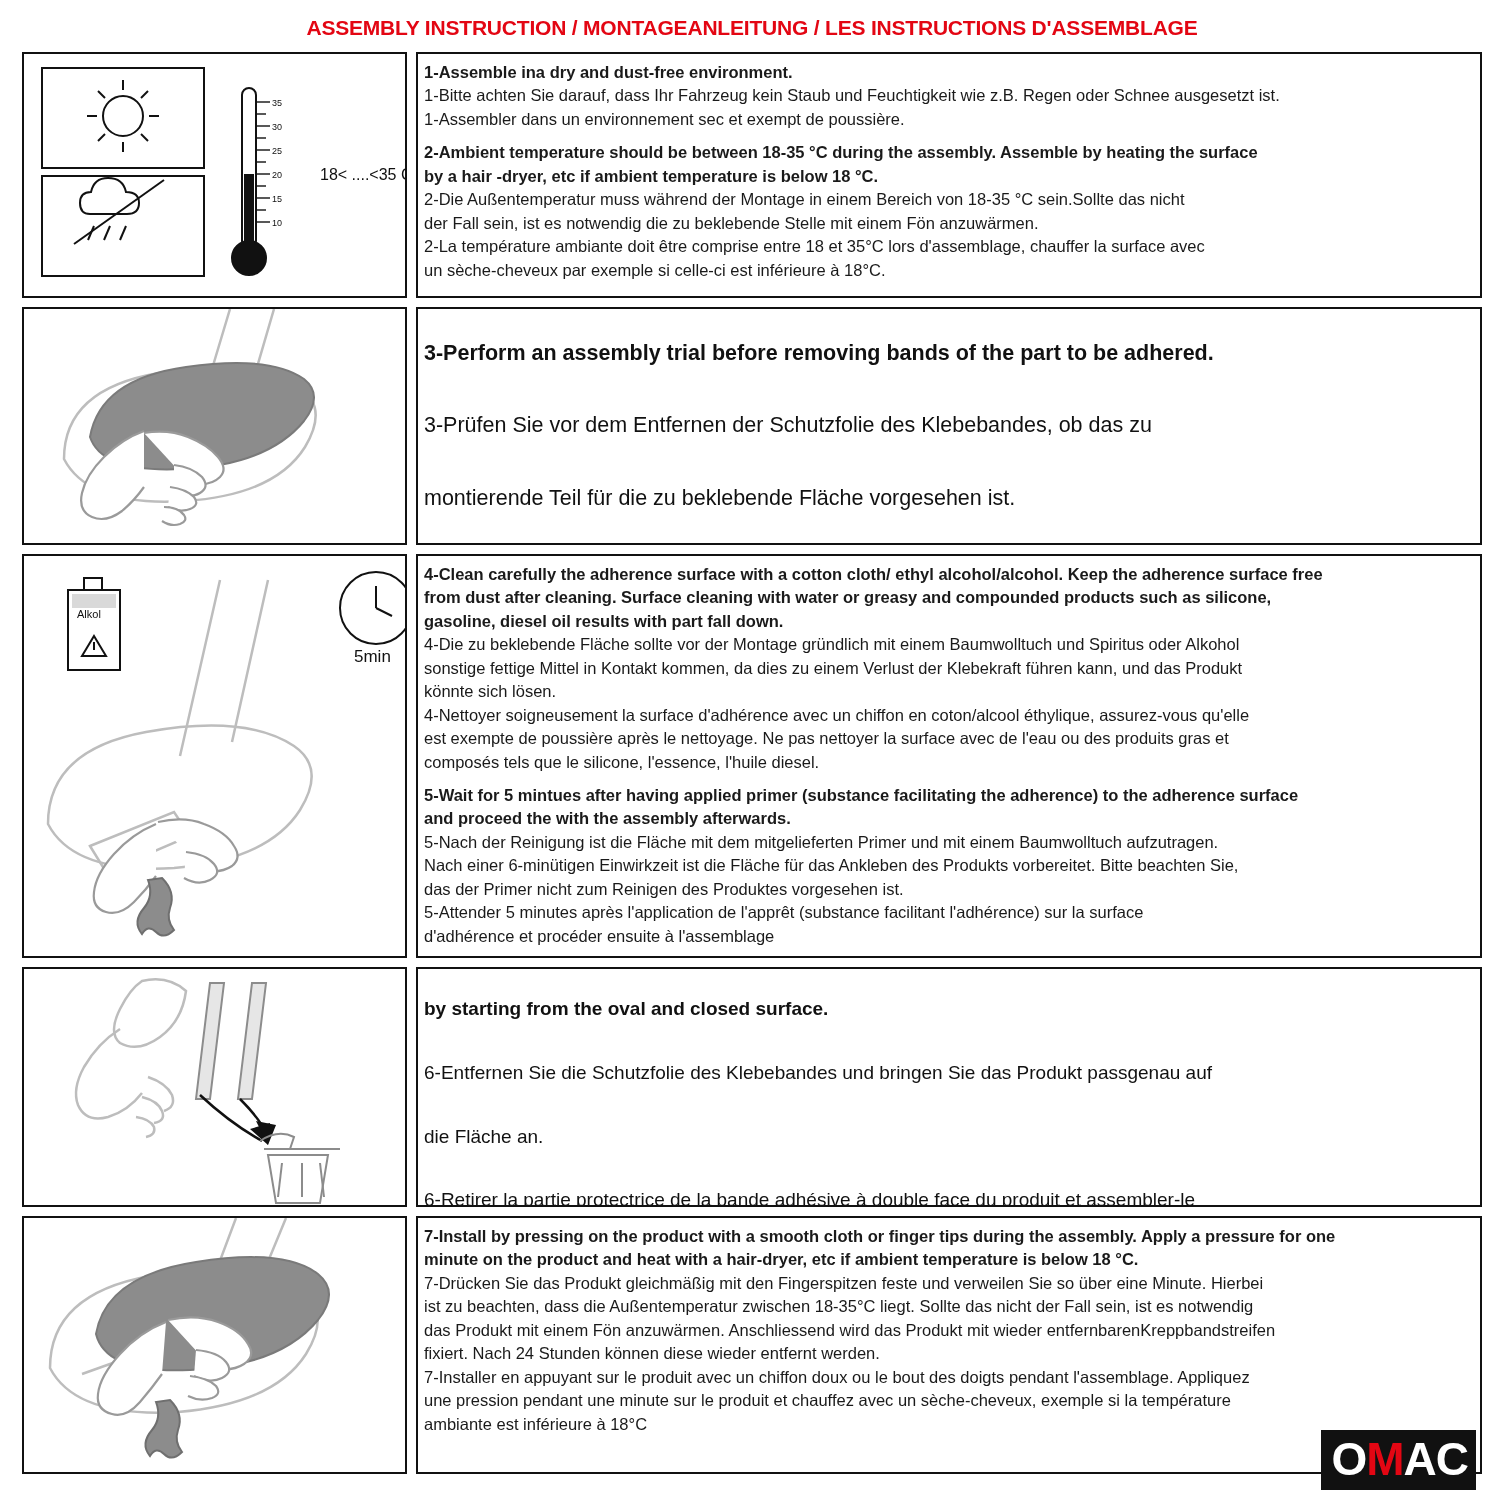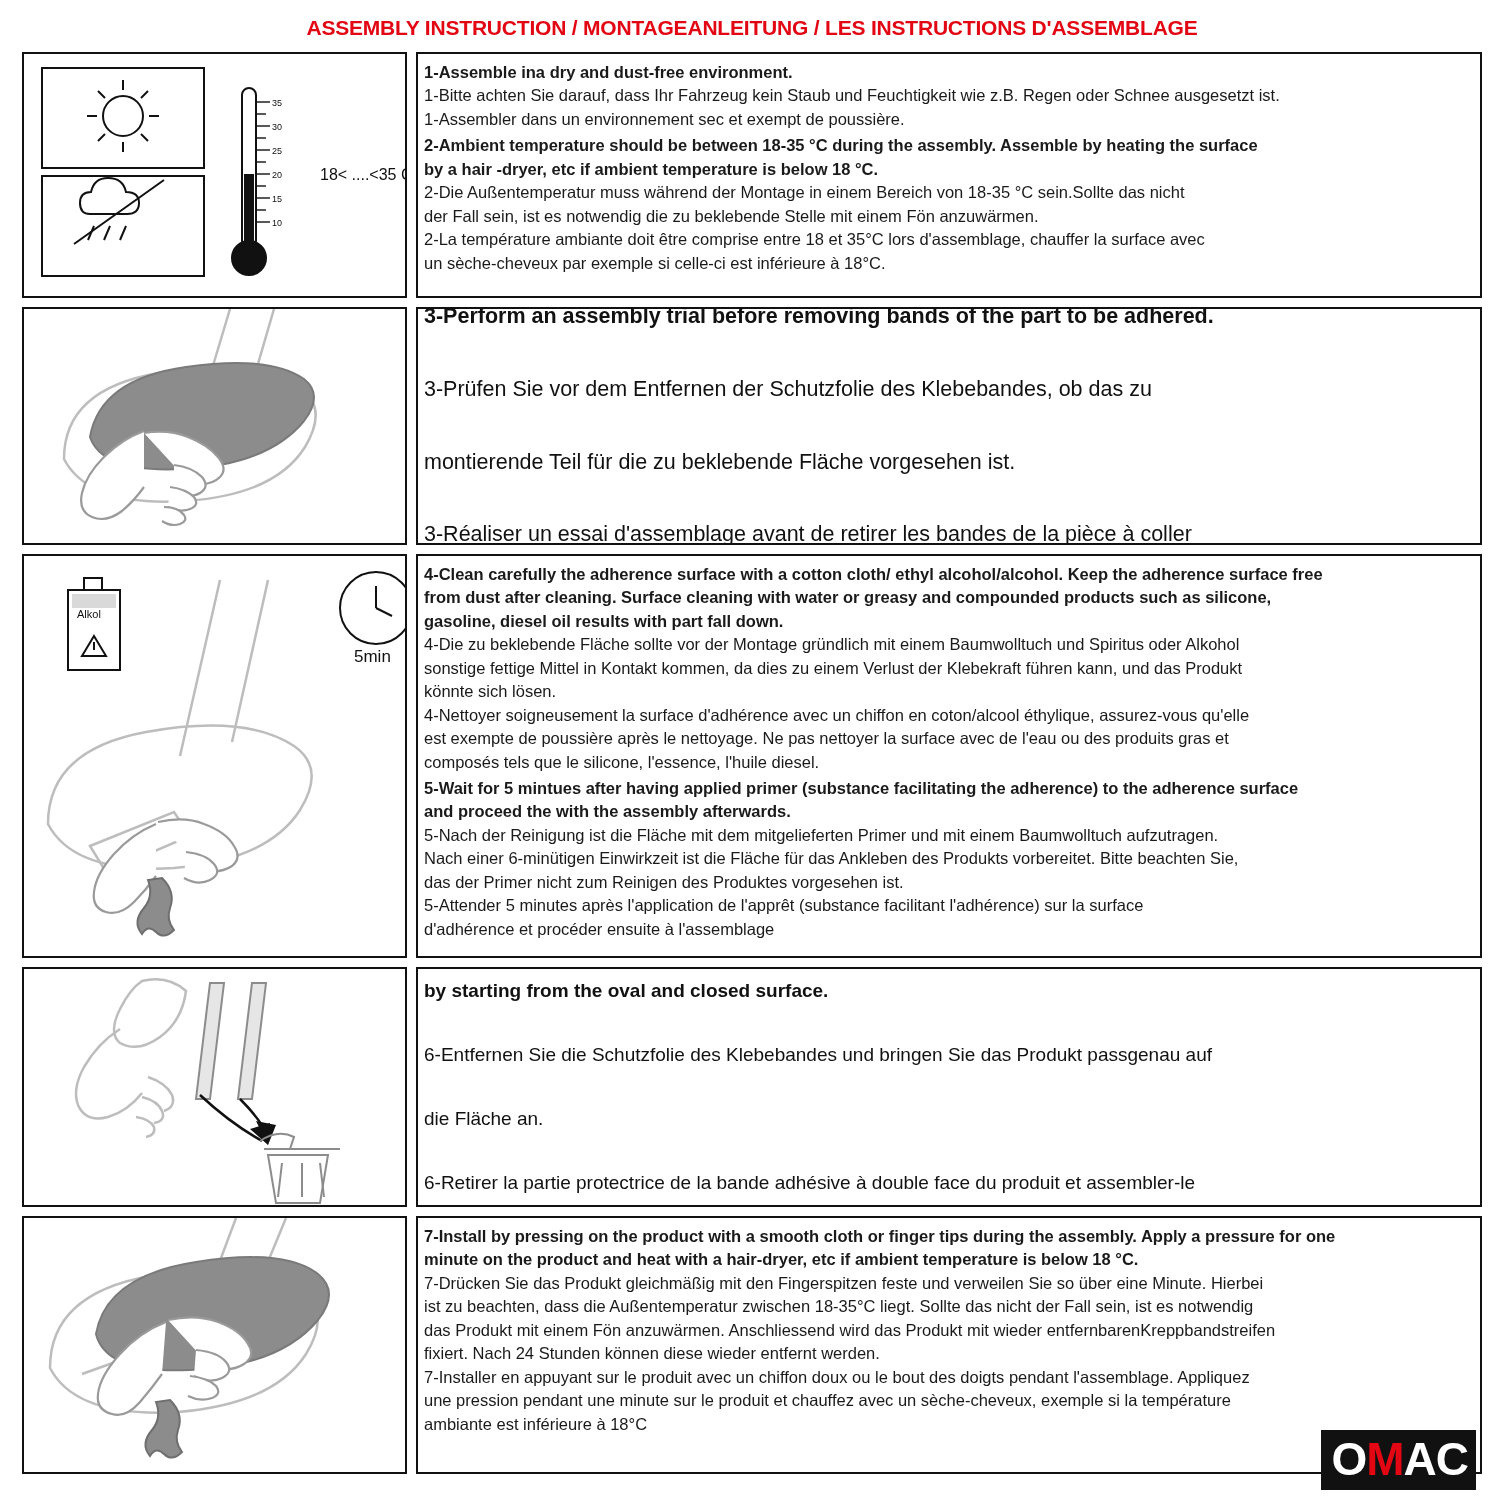--- a/index.html
+++ b/index.html
@@ -52,26 +52,26 @@
     box-sizing:border-box;
     overflow:hidden;
   }
   .p{
     font-size:16.5px;
     line-height:1.30;
     margin:0 0 2px 0;
     color:#1a1a1a;
   }
   .p.b{font-weight:bold;}
-  .p.sp{margin-top:5px;}
+  .p.sp{margin-top:12px;}
   .big{font-size:21.5px;line-height:1.38;}
   .big.b{font-weight:bold;}
   .mid{font-size:19px;line-height:1.36;}
   .mid.b{font-weight:bold;}
-  .vcenter{display:flex;flex-direction:column;justify-content:center;}
+  .vcenter{display:flex;flex-direction:column;}
   svg{display:block;}
   .logo{
     position:absolute;
     right:24px;bottom:10px;
     display:flex;align-items:center;
   }
   .logo-box{
     background:#111;color:#fff;
     font-weight:bold;font-size:46px;
     line-height:1;

